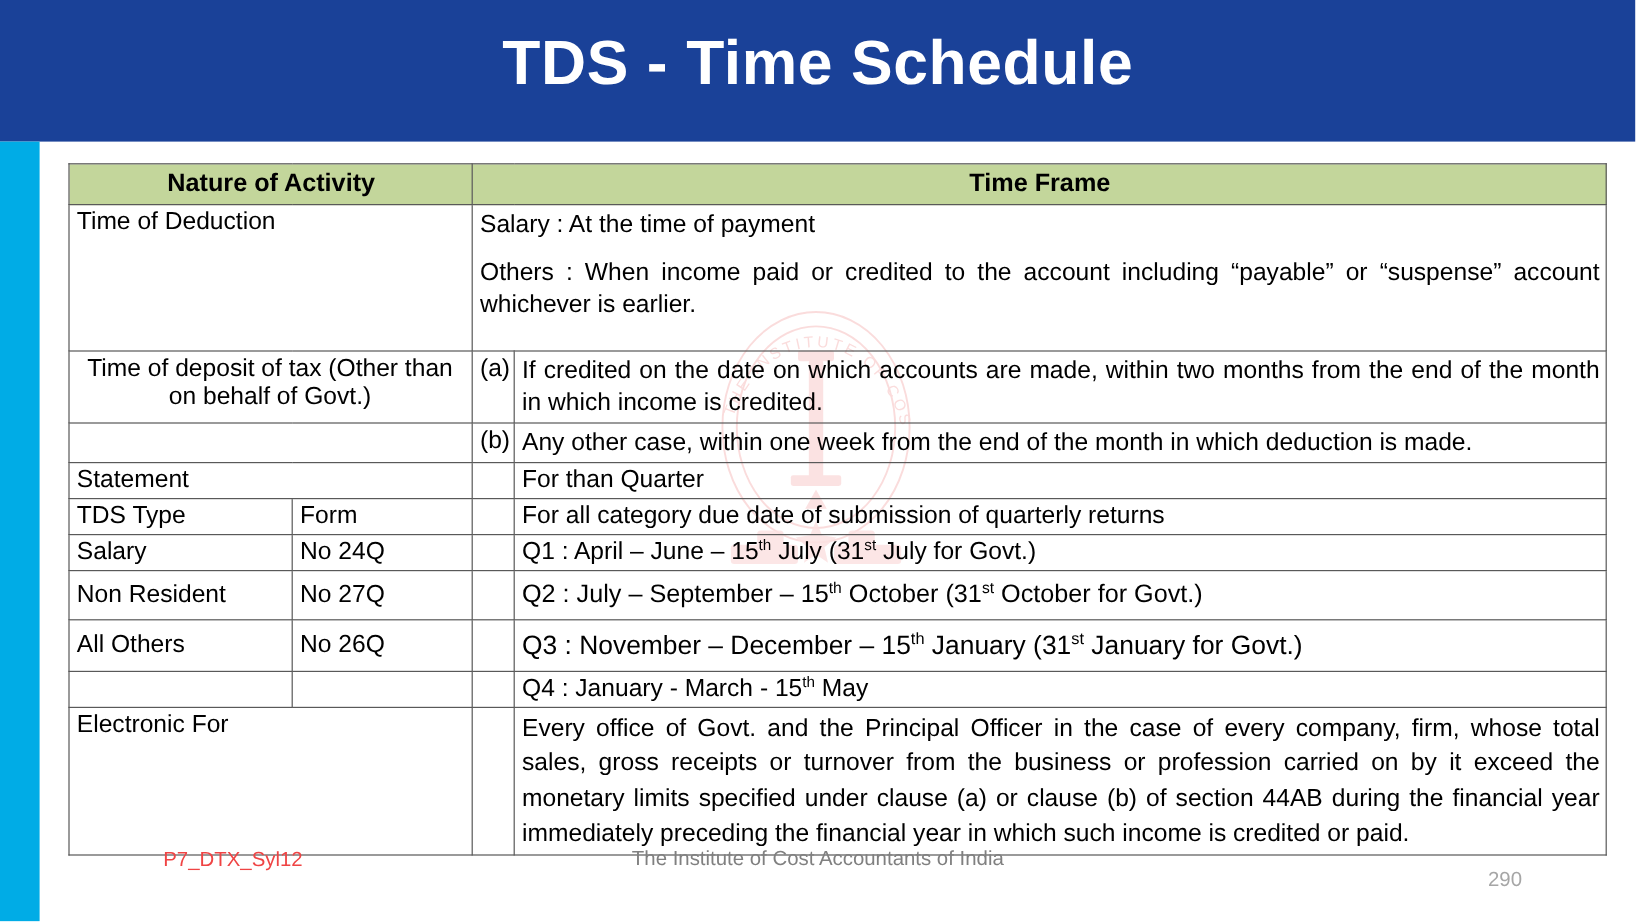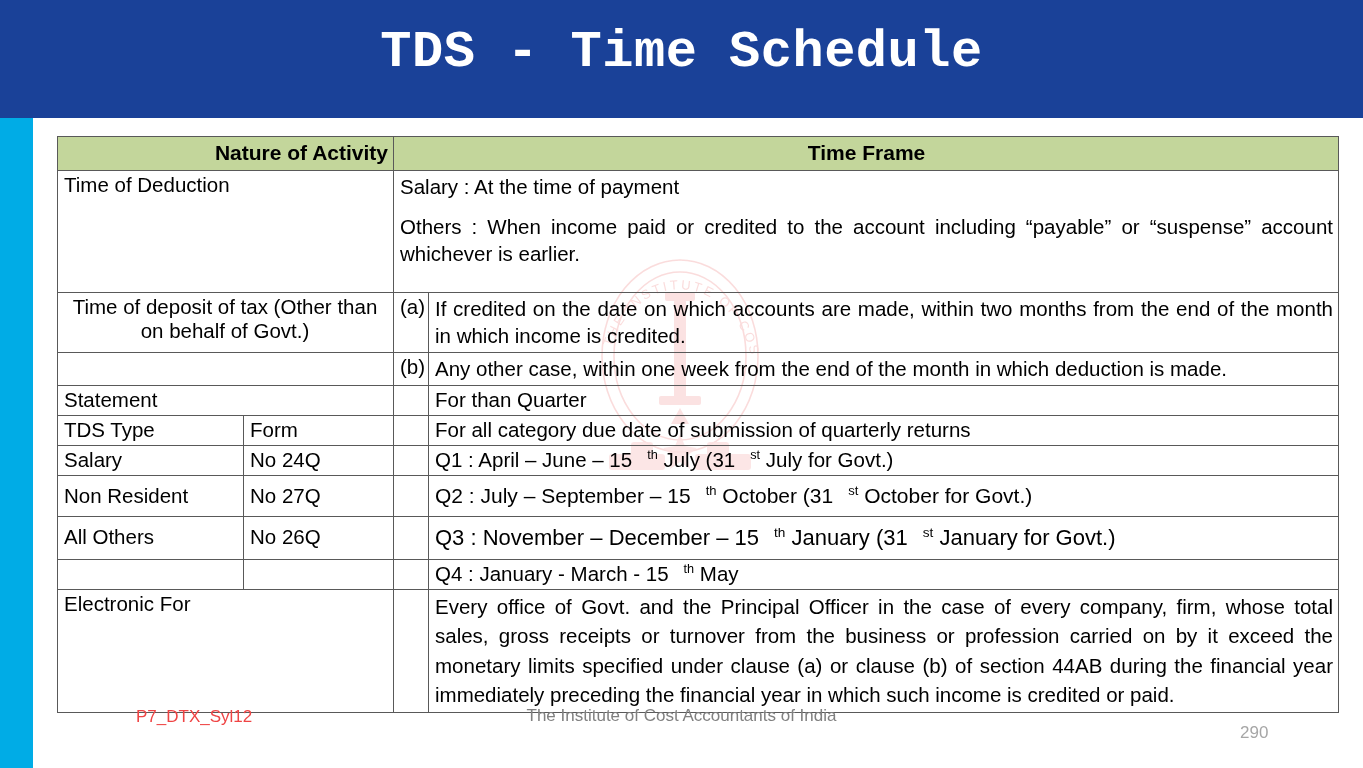--- a/index.html
+++ b/index.html
@@ -30,21 +30,21 @@
     height: 118px;
     background: #1a4198;
   }
   #slide-title {
     position: absolute;
     left: 0;
     top: 22px;
     width: 1363px;
     text-align: center;
     color: #ffffff;
-    font-family: Liberation Mono, monospace;
+    font-family: Liberation Sans, sans-serif;
     font-size: 52px;
     font-weight: bold;
     letter-spacing: 0.5px;
     line-height: 62px;
     white-space: nowrap;
   }
   
   #accent-bar {
     position: absolute;
     left: 0;
@@ -88,27 +88,27 @@
     font-weight: bold;
     font-size: 21px;
     padding-top: 4px;
     padding-bottom: 5px;
     border-color: #595959;
   }
   .c-act  { width: 186px; }
   .c-form { width: 150px; }
   .c-ab   { width: 35px; text-align: center; padding-left: 2px; padding-right: 2px; }
   .c-tf   { width: 910px; }
-  th.h-act { text-align: right; padding-left: 20px; }
+  th.h-act { text-align: center; padding-left: 20px; }
   th.h-tf  { text-align: center; }
   .indent  { padding-left: 14px; }
   .just    { text-align: justify; text-justify: inter-word; margin-top: 13px; }
   .ctr     { text-align: center; }
   .hang    { padding-left: 34px; text-indent: -34px; }
-  sup { font-size: 0.62em; vertical-align: super; line-height: 0; margin-left: 15px; }
+  sup { font-size: 0.62em; vertical-align: super; line-height: 0; }
   .nowrapcell { white-space: nowrap; }
   .lh { line-height: 1.32; }
   
   #footer-code {
     position: absolute;
     left: 136px;
     top: 707px;
     font-size: 17px;
     color: #ef4444;
     font-family: "Liberation Sans", sans-serif;

